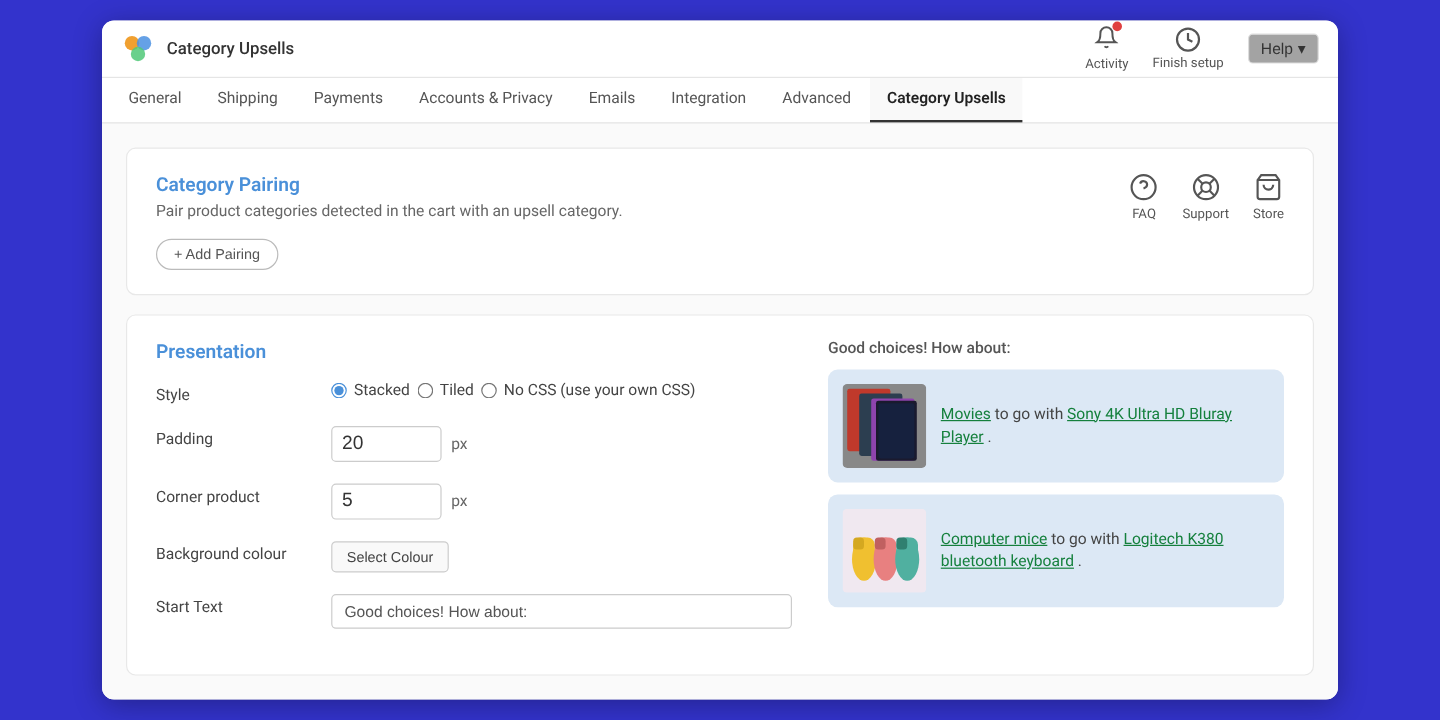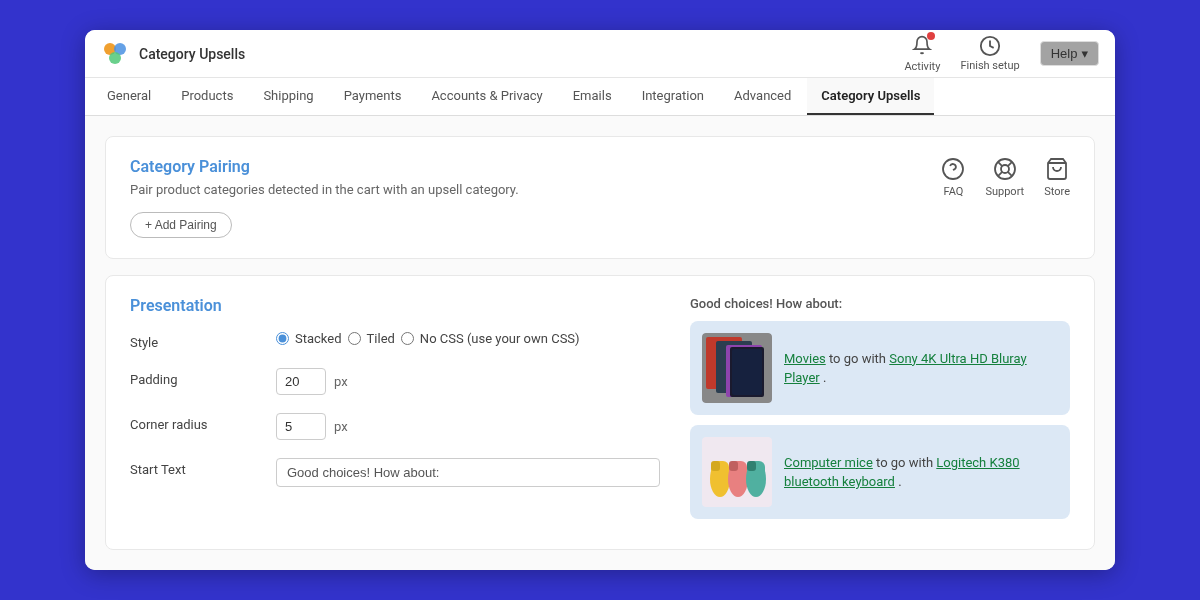--- a/index.html
+++ b/index.html
@@ -236,25 +236,25 @@
     }
     .radio-item input[type="radio"] {
       accent-color: #4a90d9;
     }
     .input-with-unit {
       display: flex;
       align-items: center;
       gap: 8px;
     }
     .px-input {
-      width: 50px;
+      width: 92px;
       border: 1px solid #ccc;
       border-radius: 4px;
       padding: 5px 8px;
-      font-size: 13px;
+      font-size: 16px;
       color: #333;
     }
     .unit-label {
       font-size: 13px;
       color: #666;
     }
     .select-colour-btn {
       border: 1px solid #ccc;
       background: #f9f9f9;
       border-radius: 4px;
@@ -348,21 +348,20 @@
       </div>
       <button class="help-btn">
         <span>Help</span>
         <span>▾</span>
       </button>
     </div>
   </div>
 
   <div class="nav-tabs">
     <div class="nav-tab">General</div>
-    <div class="nav-tab">Products</div>
     <div class="nav-tab">Shipping</div>
     <div class="nav-tab">Payments</div>
     <div class="nav-tab">Accounts &amp; Privacy</div>
     <div class="nav-tab">Emails</div>
     <div class="nav-tab">Integration</div>
     <div class="nav-tab">Advanced</div>
     <div class="nav-tab active">Category Upsells</div>
   </div>
 
   <div class="main-content">
@@ -432,27 +431,33 @@
 
         <div class="form-row">
           <div class="form-label">Padding</div>
           <div class="form-control input-with-unit">
             <input type="text" class="px-input" value="20" style="">
             <span class="unit-label">px</span>
           </div>
         </div>
 
         <div class="form-row">
-          <div class="form-label">Corner radius</div>
+          <div class="form-label">Corner product</div>
           <div class="form-control input-with-unit">
             <input type="text" class="px-input" value="5" style="">
             <span class="unit-label">px</span>
           </div>
         </div>
 
+        <div class="form-row">
+          <div class="form-label">Background colour</div>
+          <div class="form-control">
+            <button class="select-colour-btn">Select Colour</button>
+          </div>
+        </div>
 
         <div class="form-row">
           <div class="form-label">Start Text</div>
           <div class="form-control">
             <input type="text" class="text-input" value="Good choices! How about:" style="">
           </div>
         </div>
       </div>
 
       <div class="preview-panel">

